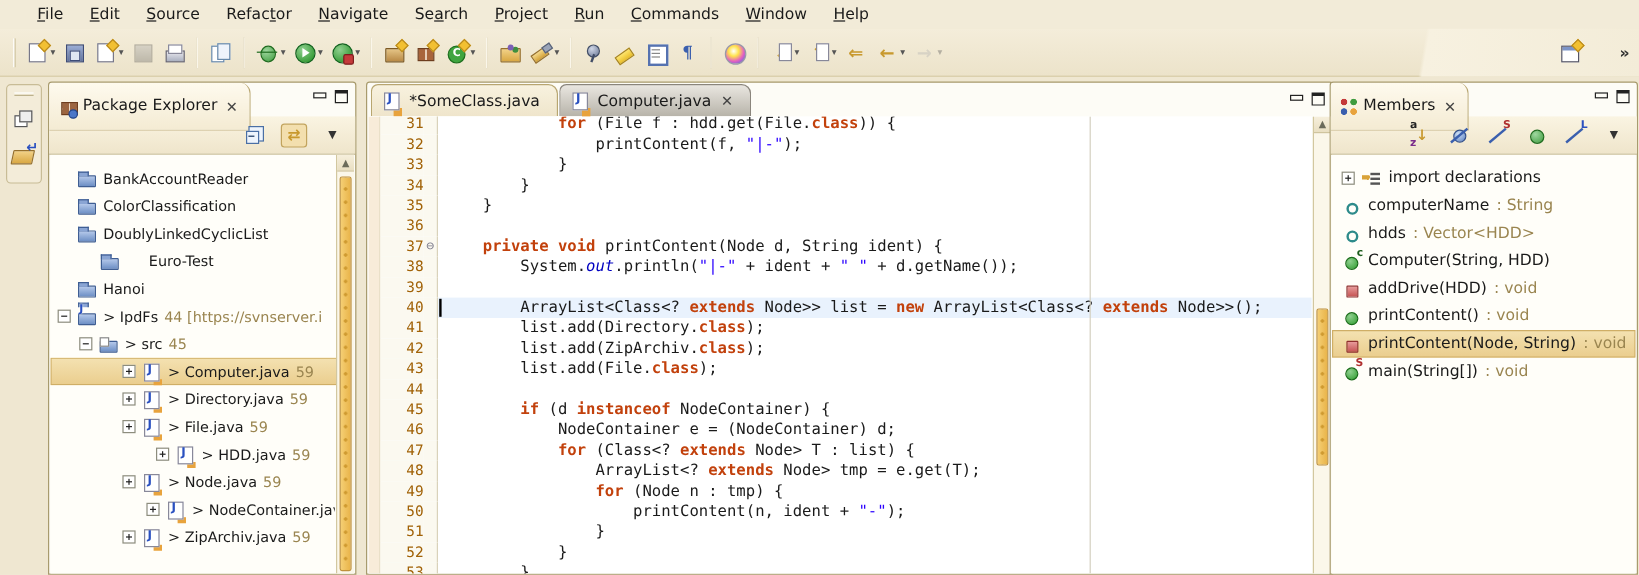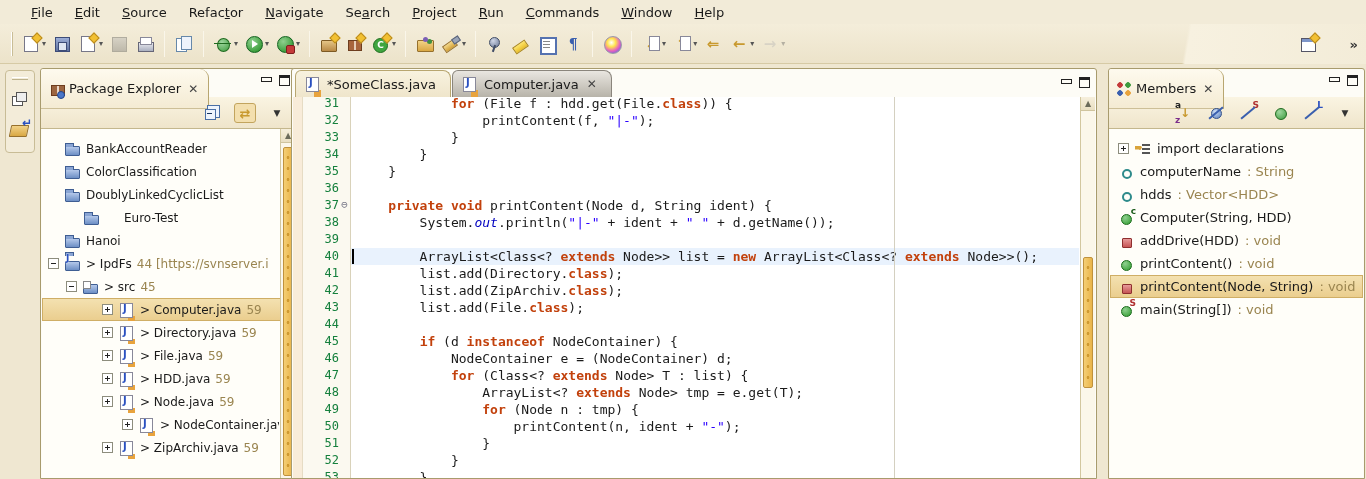--- a/index.html
+++ b/index.html
@@ -127,21 +127,21 @@
     background-size:100% 11px,100% 100%;background-position:center 4px,0 0;}
   
   .ed-tabs{position:relative;height:28px;display:flex;align-items:flex-end;padding-left:3px;}
   .ed-tab{height:27px;display:flex;align-items:center;gap:6px;padding:0 14px 0 8px;font-size:13px;
     background:linear-gradient(#f8f2df,#efe5cb);border:1px solid #b8a670;border-bottom:none;border-radius:6px 8px 0 0;margin-right:1px;}
   .ed-tab.active{background:linear-gradient(#e9e6e0,#b7b3a9);border-color:#8a857c;}
   .ed-body{position:absolute;left:1px;right:1px;top:28px;bottom:0;background:#fff;overflow:hidden;}
   .ann-ruler{position:absolute;left:0;top:0;bottom:0;width:10px;background:#f8ecd9;border-right:1px solid #e6dcc4;}
   .code-lines{position:absolute;left:10px;right:16px;top:-2px;bottom:0;}
   .cl{height:17px;display:flex;font:13px/17px "DejaVu Sans Mono",monospace;}
-  .cl .num{flex:none;width:36px;text-align:right;color:#15803d;background:#fbf9f0;font-size:12px;}
+  .cl .num{flex:none;width:36px;text-align:right;color:#a16207;background:#fbf9f0;font-size:12px;}
   .cl .foldc{flex:none;width:12px;background:#fbf9f0;border-right:1px solid #d9d2ba;color:#7a7a8a;font-size:11px;line-height:16px;text-align:center;}
   .cl .src{flex:1;white-space:pre;padding-left:6px;position:relative;}
   .cl.cur .src{background:#e9f2fd;}
   .kw{color:#c2410c;font-weight:bold;}
   .str{color:#2a00ff;}
   .sf{color:#0000c0;font-style:italic;}
   .cursor{position:absolute;left:1px;top:1px;width:2px;height:15px;background:#000;}
   .margin-line{position:absolute;top:0;bottom:0;width:1px;background:#d4d0c0;left:601px;}
   
   .mrow{height:23px;display:flex;align-items:center;gap:6px;white-space:nowrap;overflow:hidden;font-size:13px;padding:0 4px 0 8px;}
@@ -358,21 +358,21 @@
               <span class="t-ic jfile"></span>
               <span class="tlabel">&gt; Directory.java</span>
               <span class="tsuffix">59</span>
             </div>
             <div class="trow" style="padding-left: 60px;">
               <span class="exp plus"></span>
               <span class="t-ic jfile"></span>
               <span class="tlabel">&gt; File.java</span>
               <span class="tsuffix">59</span>
             </div>
-            <div class="trow" style="padding-left: 60px;">
+            <div class="trow" style="padding-left: 60px; margin-left: 28px;">
               <span class="exp plus"></span>
               <span class="t-ic jfile"></span>
               <span class="tlabel">&gt; HDD.java</span>
               <span class="tsuffix">59</span>
             </div>
             <div class="trow" style="padding-left: 60px;">
               <span class="exp plus"></span>
               <span class="t-ic jfile"></span>
               <span class="tlabel">&gt; Node.java</span>
               <span class="tsuffix">59</span>
@@ -389,21 +389,21 @@
               <span class="tsuffix">59</span>
             </div>
           </div>
         <div class="sb" style="right:0;top:0;bottom:0;">
           <div class="sb-up">▲</div>
           <div class="sb-thumb" style="top:18px;bottom:2px;"></div>
         </div>
       </div>
     </div>
 
-    <div class="panel" id="editor-panel" style="left:291px;width:806px;">
+    <div class="panel" id="editor-panel" style="left:305px;width:806px;">
       <div class="ed-tabs" id="ed-tabs">
 
       <div class="ed-tab">
             <span class="t-ic jfile" style="box-shadow: none;"></span>
             <span>*SomeClass.java</span>
           </div>
           <div class="ed-tab active">
             <span class="t-ic jfile" style="box-shadow: none;"></span>
             <span>Computer.java</span>
             <span class="view-close">✕</span>

